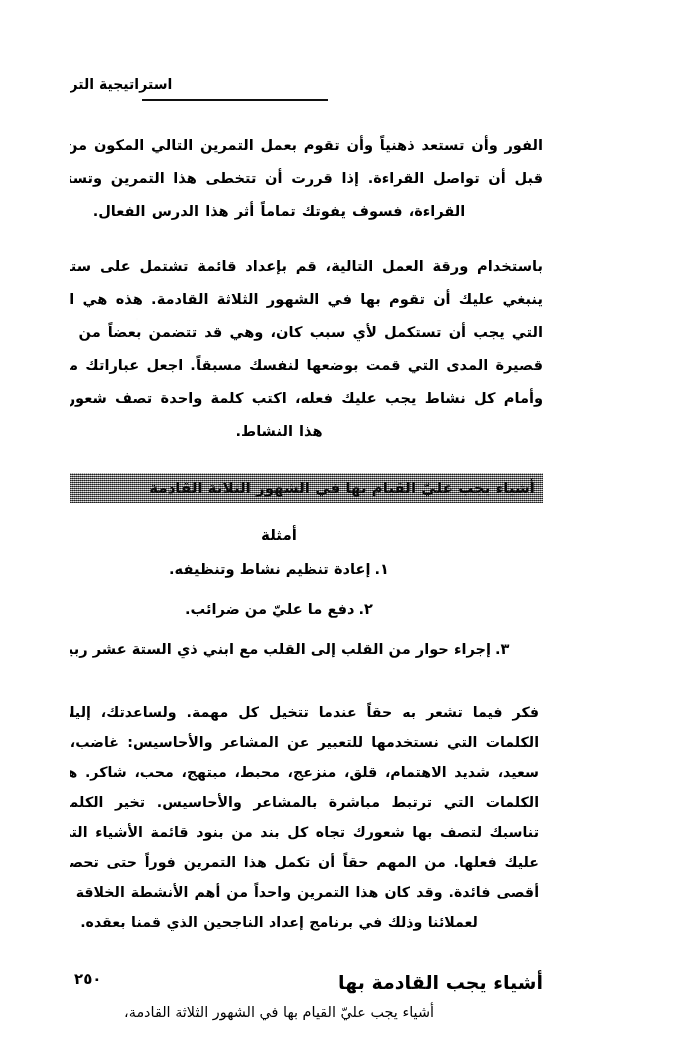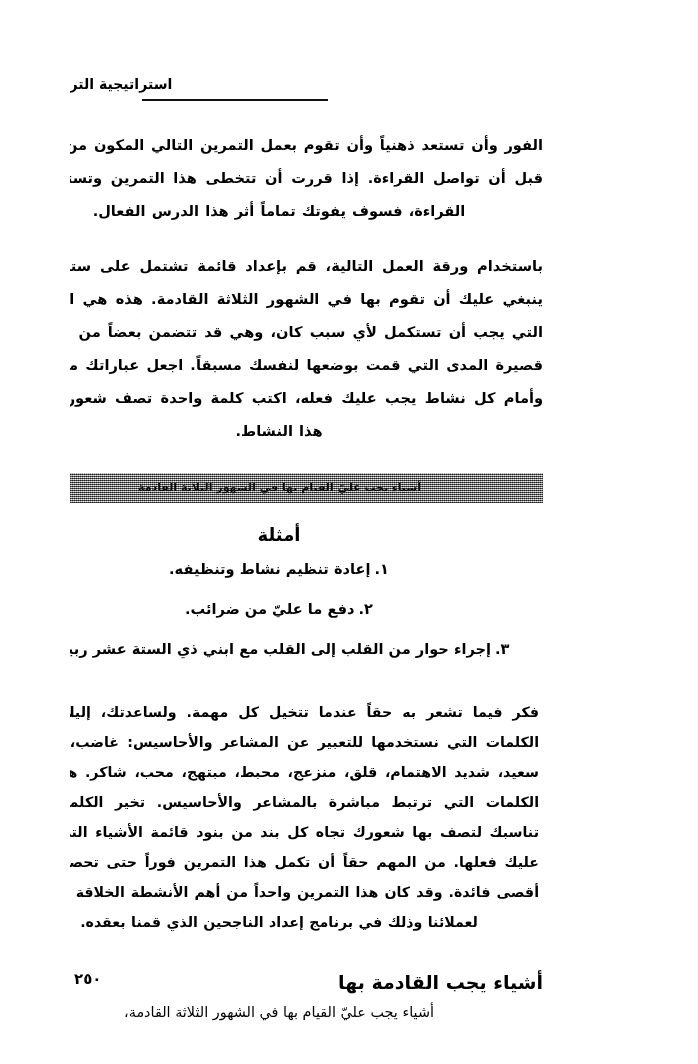--- a/index.html
+++ b/index.html
@@ -101,33 +101,33 @@
         rgba(0,0,0,0.5) 0px, rgba(0,0,0,0.5) 1px,
         rgba(255,255,255,0.5) 1px, rgba(255,255,255,0.5) 2px);
     overflow: hidden;
   }
   .shaded-band .band-text {
     position: absolute;
     top: 50%;
     right: 8px;
     left: 8px;
     transform: translateY(-52%);
-    text-align: center;
-    font-size: 11px;
+    text-align: right;
+    font-size: 15px;
     font-weight: bold;
     color: #0b0b0b;
     white-space: nowrap;
     text-shadow: 0 0 1px rgba(255,255,255,0.25);
     mix-blend-mode: normal;
   }
 
   
   .examples-label {
     margin: 0;
-    font-size: 18px;
+    font-size: 15px;
     font-weight: bold;
     text-align: center;
     line-height: 28px;
   }
 
   
   ol.num-list {
     list-style: none;
     margin: 0;
     padding: 0;

